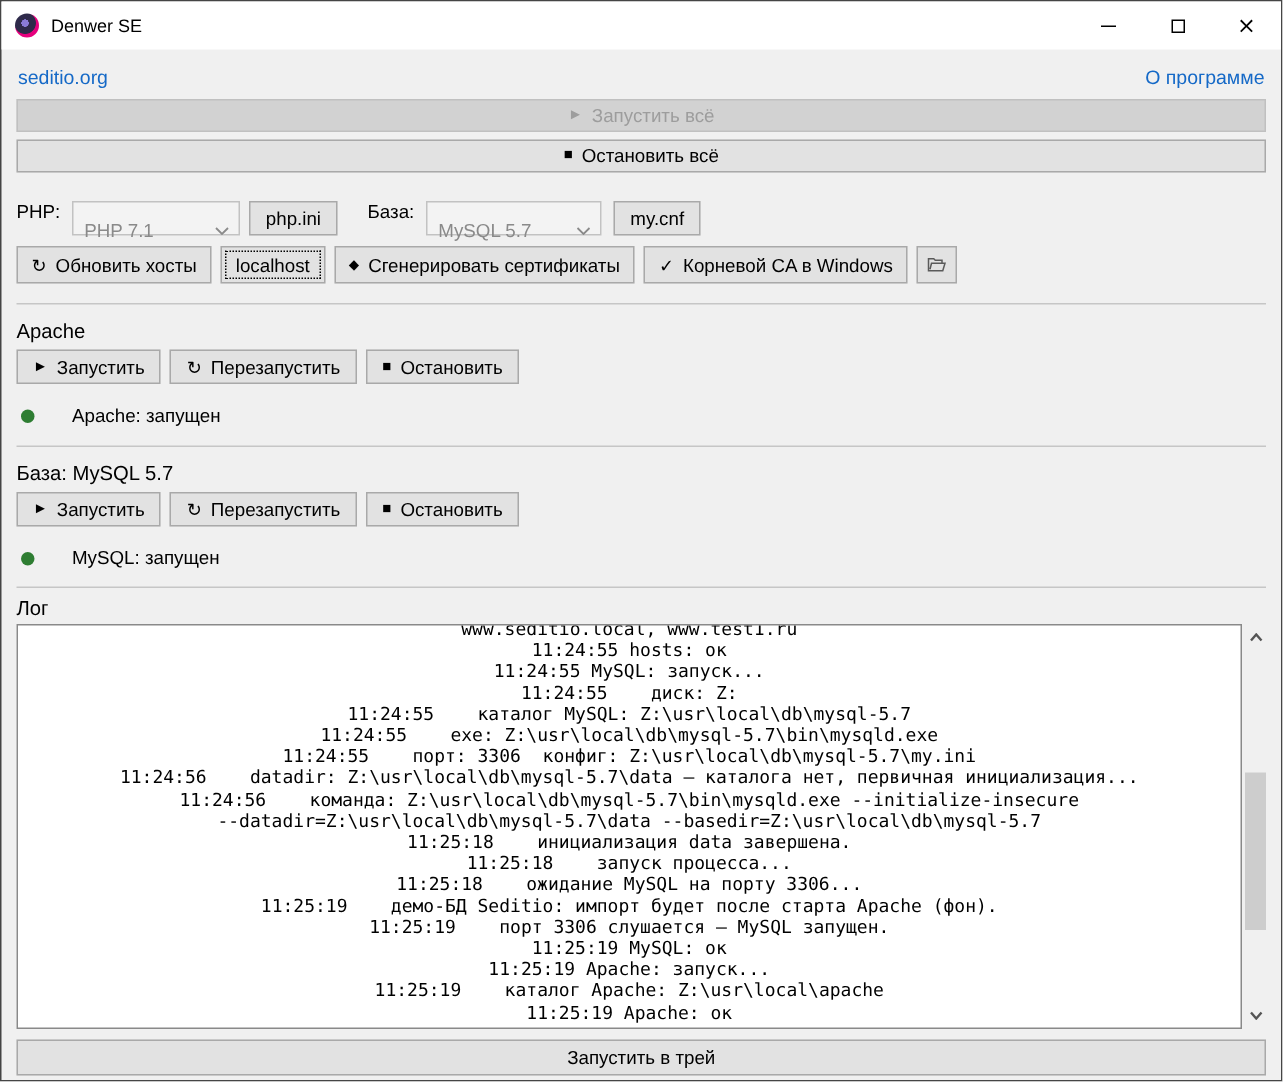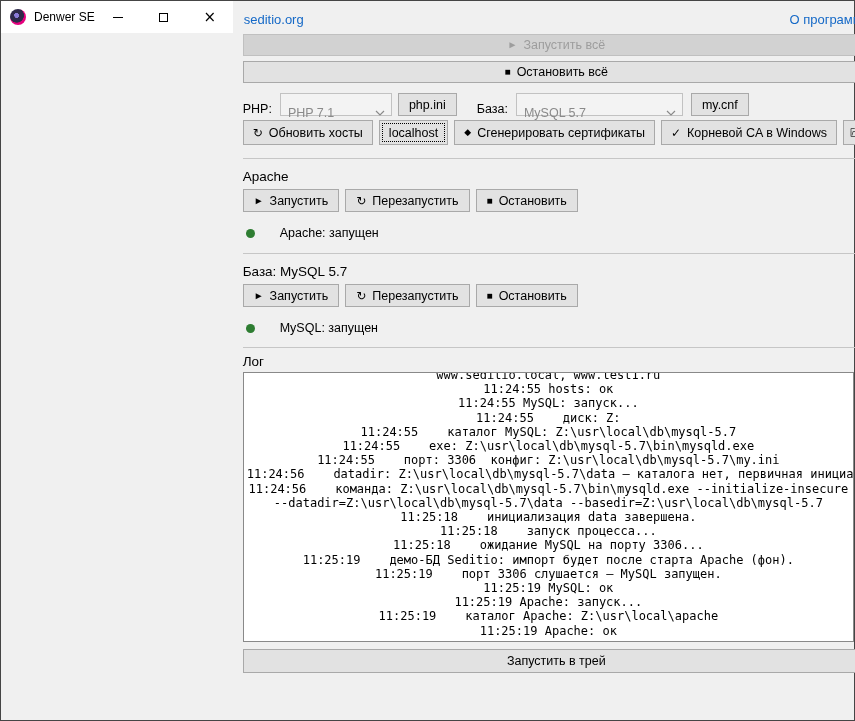--- a/index.html
+++ b/index.html
@@ -12,21 +12,21 @@
   body{
     font-family:"Liberation Sans","DejaVu Sans",sans-serif;
     font-size:12.5px;
     color:#000;
     background:#fff;
   }
   .window{
     width:855px; height:721px;
     border:1px solid #454545;
     background:#f0f0f0;
-    display:flex; flex-direction:row;
+    display:flex; flex-direction:column;
   }
   
   .titlebar{
     height:32px; background:#fff;
     display:flex; align-items:center;
     flex:0 0 auto;
   }
   .app-icon{
     width:16px; height:16px; border-radius:50%;
     margin:0 8px 0 9px;
@@ -59,31 +59,31 @@
   }
   .btn .ic{font-size:10px; line-height:1;}
   .btn-wide{width:100%; height:22px; margin-bottom:5px;}
   .btn-disabled{
     background:#d2d2d2; border-color:#c0c0c0; color:#9d9d9d; cursor:default;
   }
   .btn-disabled .ic{color:#9d9d9d;}
   .btn-focus{outline:1px dotted #000; outline-offset:-4px;}
   
   .config-row{
-    display:flex; align-items:flex-end; gap:6px;
-    margin-top:2px; height:26px;
+    display:flex; align-items:flex-start; gap:6px;
+    margin-top:14px; height:26px;
   }
   .field-label{font-size:12.5px; margin-right:2px;}
   .combo{
     height:23px; background:#f3f3f3; border:1px solid #c2c2c2;
     display:inline-flex; align-items:center; justify-content:space-between;
     color:#8a8a8a; padding:16px 6px 0 7px; cursor:default;
   }
   .combo-php{width:112px;}
-  .combo-db{width:167px; margin-right:2px;}
+  .combo-db{width:117px; margin-right:2px;}
   .combo svg{flex:0 0 auto;}
   .btn-small{height:23px; padding:0 10px;}
   .cfg-gap{width:8px;}
   
   .hosts-row{display:flex; align-items:center; gap:6px; margin-top:4px;}
   .btn-host{height:25px; padding:0 9px;}
   .btn-folder{width:27px; height:25px; padding:0;}
   hr.divider{
     border:none; border-top:1px solid #c6c6c6;
     margin:13px 0 0;

